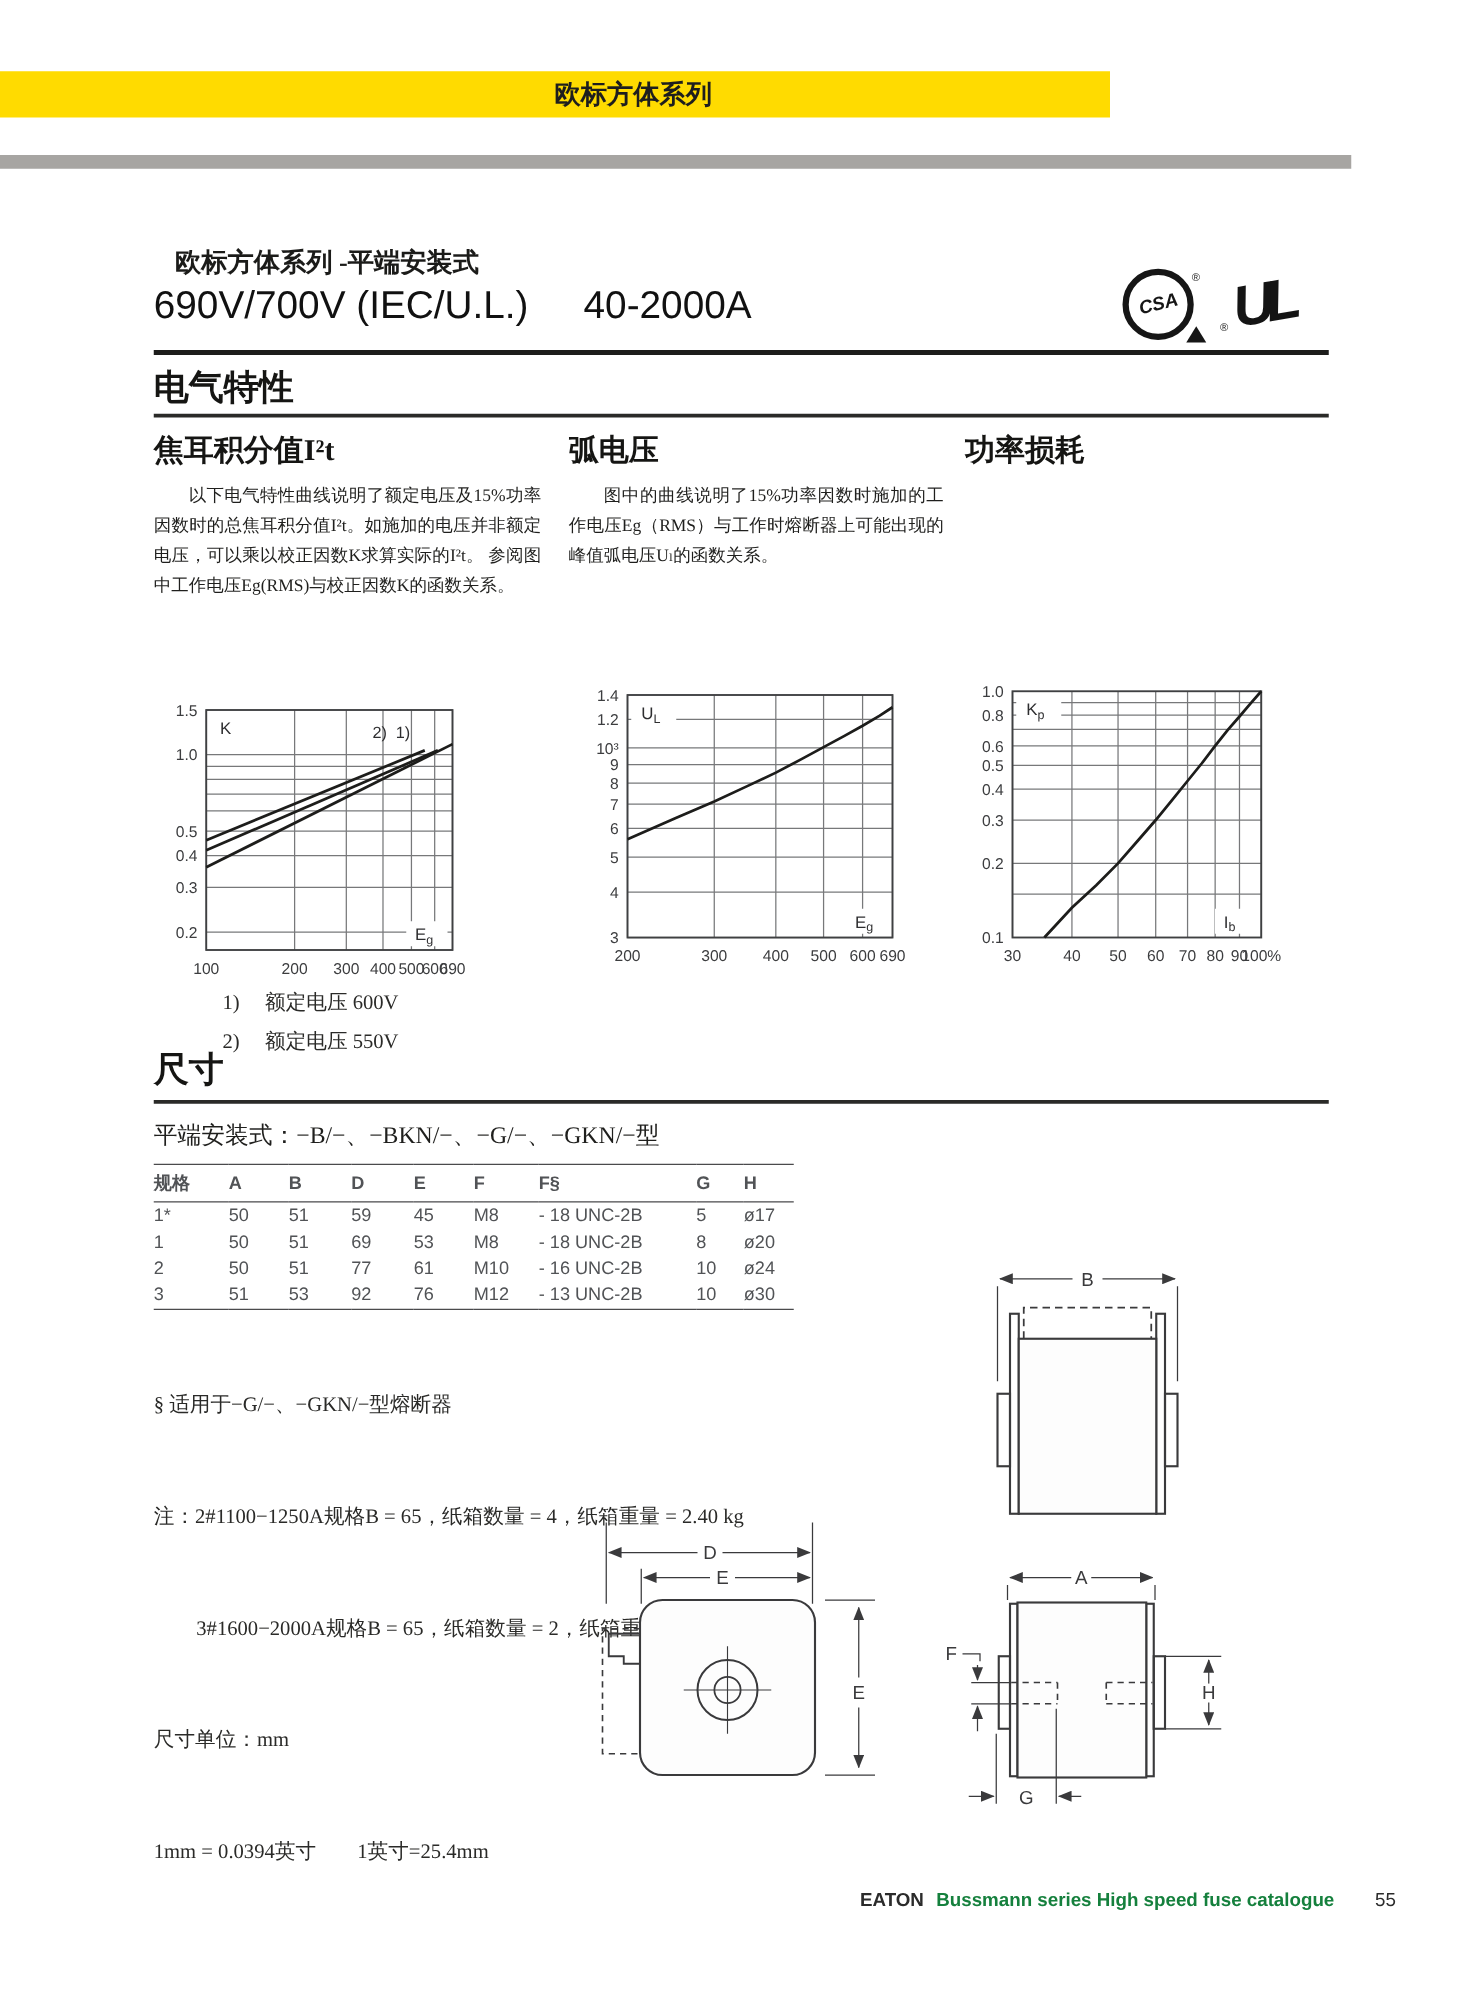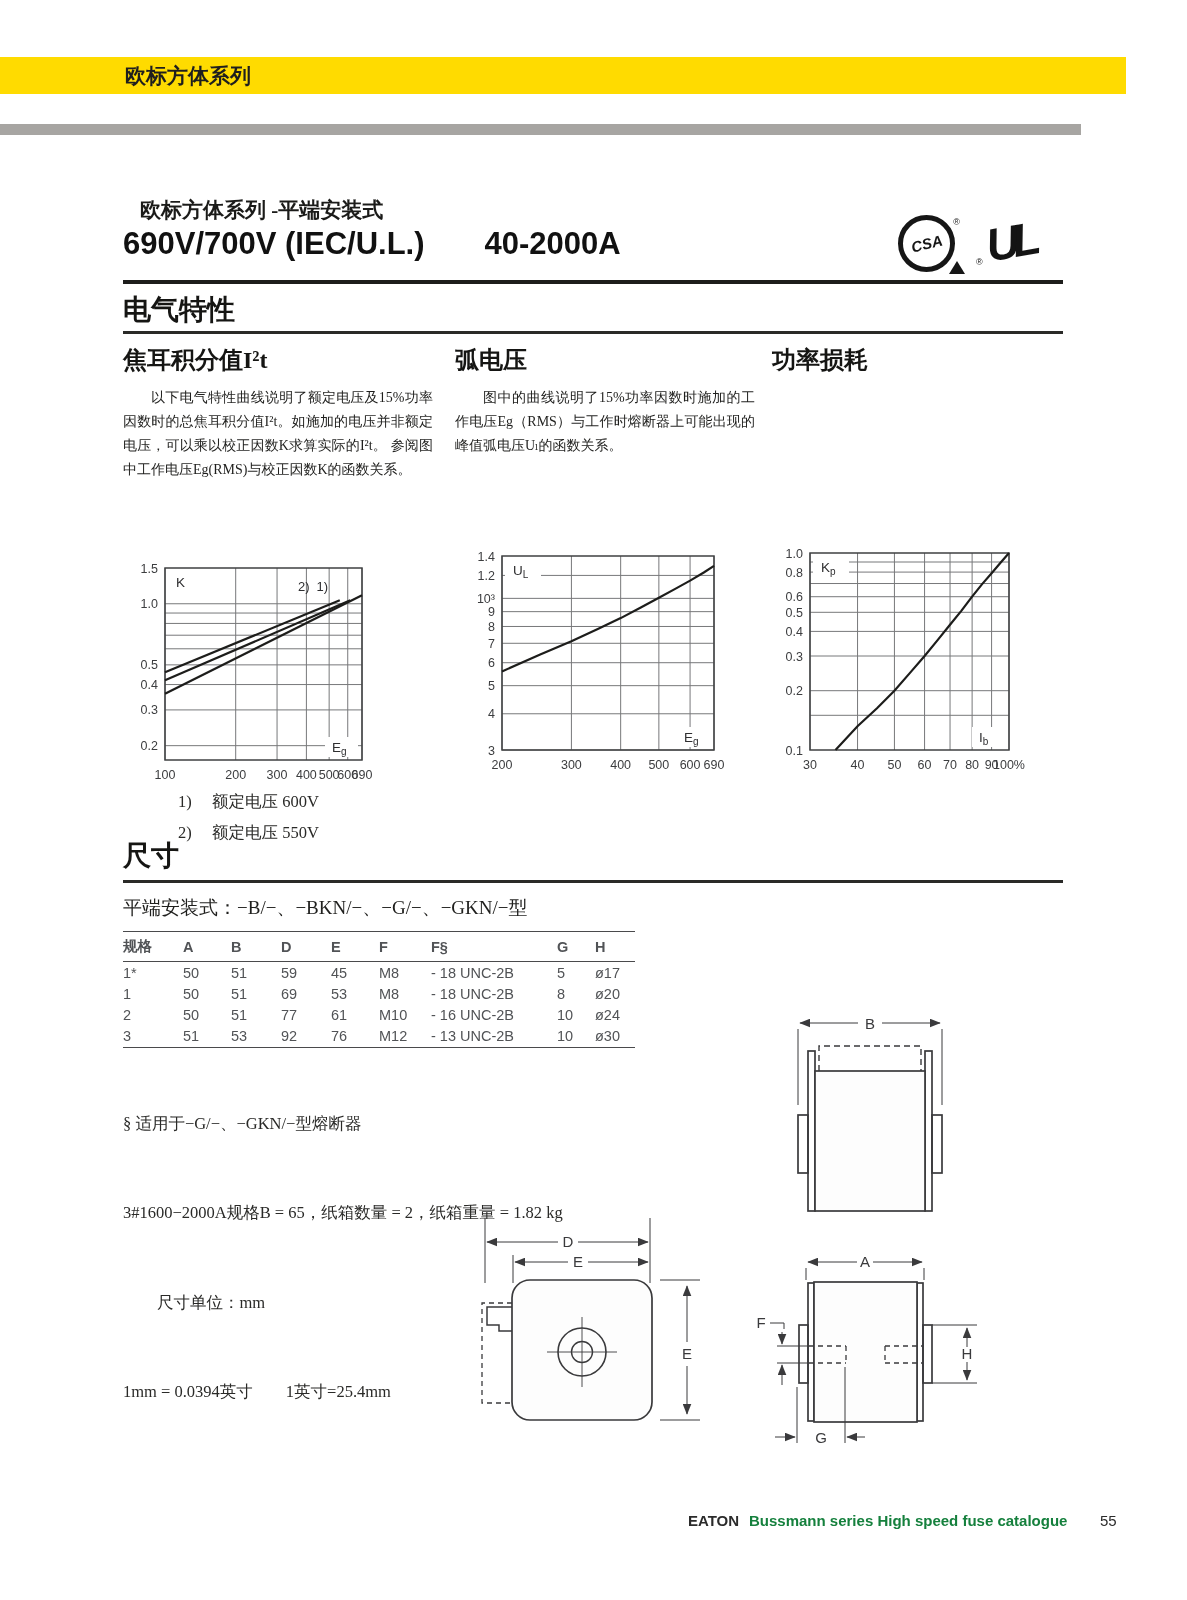--- a/index.html
+++ b/index.html
@@ -1,24 +1,24 @@
 <!DOCTYPE html>
 <html><head>
 <meta charset="utf-8">
 <style>
   html,body{margin:0;padding:0;background:#ffffff;}
   body{width:1187px;height:1600px;position:relative;font-family:"Liberation Serif","DejaVu Serif",serif;color:#1f1f1f;overflow:hidden;}
   .abs{position:absolute;}
   
-  #banner{top:57px;left:0;width:1126px;height:37px;background:#FFDB00;}
+  #banner{top:57px;left:0;width:888px;height:37px;background:#FFDB00;text-align:center;}
   #banner .txt{margin-left:125px;line-height:38px;font-family:"Liberation Sans","DejaVu Sans",sans-serif;font-weight:bold;font-size:21px;color:#1e1e1e;}
   #graybar{top:124px;left:0;width:1081px;height:11px;background:#A7A5A2;}
   
   #subtitle{left:140px;top:196px;font-weight:bold;font-size:21px;color:#1b1b19;}
-  #title-row{left:123px;top:226px;font-family:"Liberation Sans","DejaVu Sans",sans-serif;font-weight:bold;font-size:31px;color:#111;display:flex;gap:60px;}
+  #title-row{left:123px;top:226px;font-family:"Liberation Sans","DejaVu Sans",sans-serif;font-weight:normal;font-size:31px;color:#111;display:flex;gap:44px;}
   #logos{left:898px;top:211px;width:175px;height:66px;display:flex;align-items:center;gap:30px;}
   .csa-wrap{position:relative;width:58px;height:58px;}
   .csa-circle{width:47px;height:47px;border:5px solid #161616;border-radius:50%;display:flex;align-items:center;justify-content:center;}
   .csa-circle span{font-family:"Liberation Sans",sans-serif;font-weight:bold;font-style:italic;font-size:15px;transform:rotate(-14deg);color:#161616;}
   .csa-reg{position:absolute;right:-4px;top:2px;font-size:9px;font-family:"Liberation Sans",sans-serif;color:#161616;}
   .csa-tri{position:absolute;right:-9px;bottom:-1px;width:0;height:0;border-left:8px solid transparent;border-right:8px solid transparent;border-bottom:13px solid #161616;}
   .ul-wrap{position:relative;width:72px;height:62px;}
   .ul-mark{font-family:"Liberation Sans",sans-serif;font-weight:bold;font-style:italic;font-size:46px;letter-spacing:-7px;color:#141414;transform:rotate(-10deg);display:inline-block;margin-top:2px;}
   .ul-reg{position:absolute;left:-10px;bottom:8px;font-size:9px;font-family:"Liberation Sans",sans-serif;color:#161616;}
   .rule-heavy{left:123px;width:940px;height:4px;background:#1d1d1b;}
@@ -323,20 +323,21 @@
           <td>- 13 UNC-2B</td>
           <td>10</td>
           <td>ø30</td>
         </tr>
       </tbody>
     </table>
 </div>
 
 <div id="dim-notes" class="abs">
   <span class="note-line">§ 适用于−G/−、−GKN/−型熔断器</span>
+  <span class="note-line">注：2#1100−1250A规格B = 65，纸箱数量 = 4，纸箱重量 = 2.40 kg</span>
   <span class="note-line">3#1600−2000A规格B = 65，纸箱数量 = 2，纸箱重量 = 1.82 kg</span>
   <span class="note-line">尺寸单位：mm</span>
   <span class="note-line">1mm = 0.0394英寸　　1英寸=25.4mm</span>
 </div>
 
 <div class="abs" style="left:770px;top:983px;">
 <svg width="200" height="252" viewBox="0 0 200 252">
   <defs>
         <marker id="mf" viewBox="0 0 10 8" refX="9.3" refY="4" markerWidth="11" markerHeight="9" markerUnits="userSpaceOnUse" orient="auto">
           <path d="M0,0L10,4L0,8Z" fill="#3a3a3c"></path>

